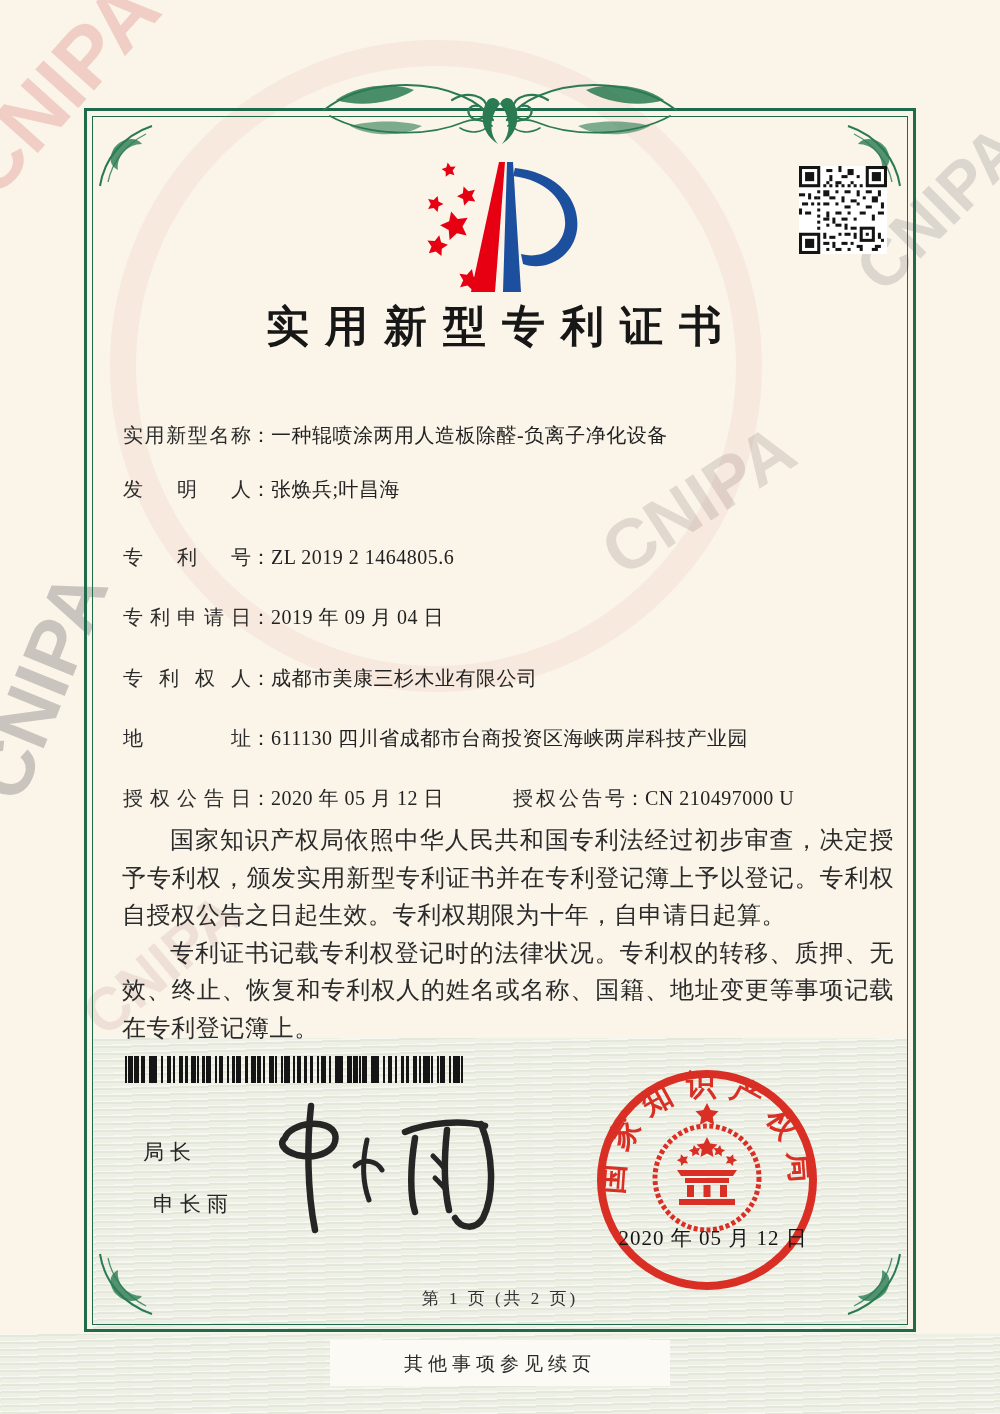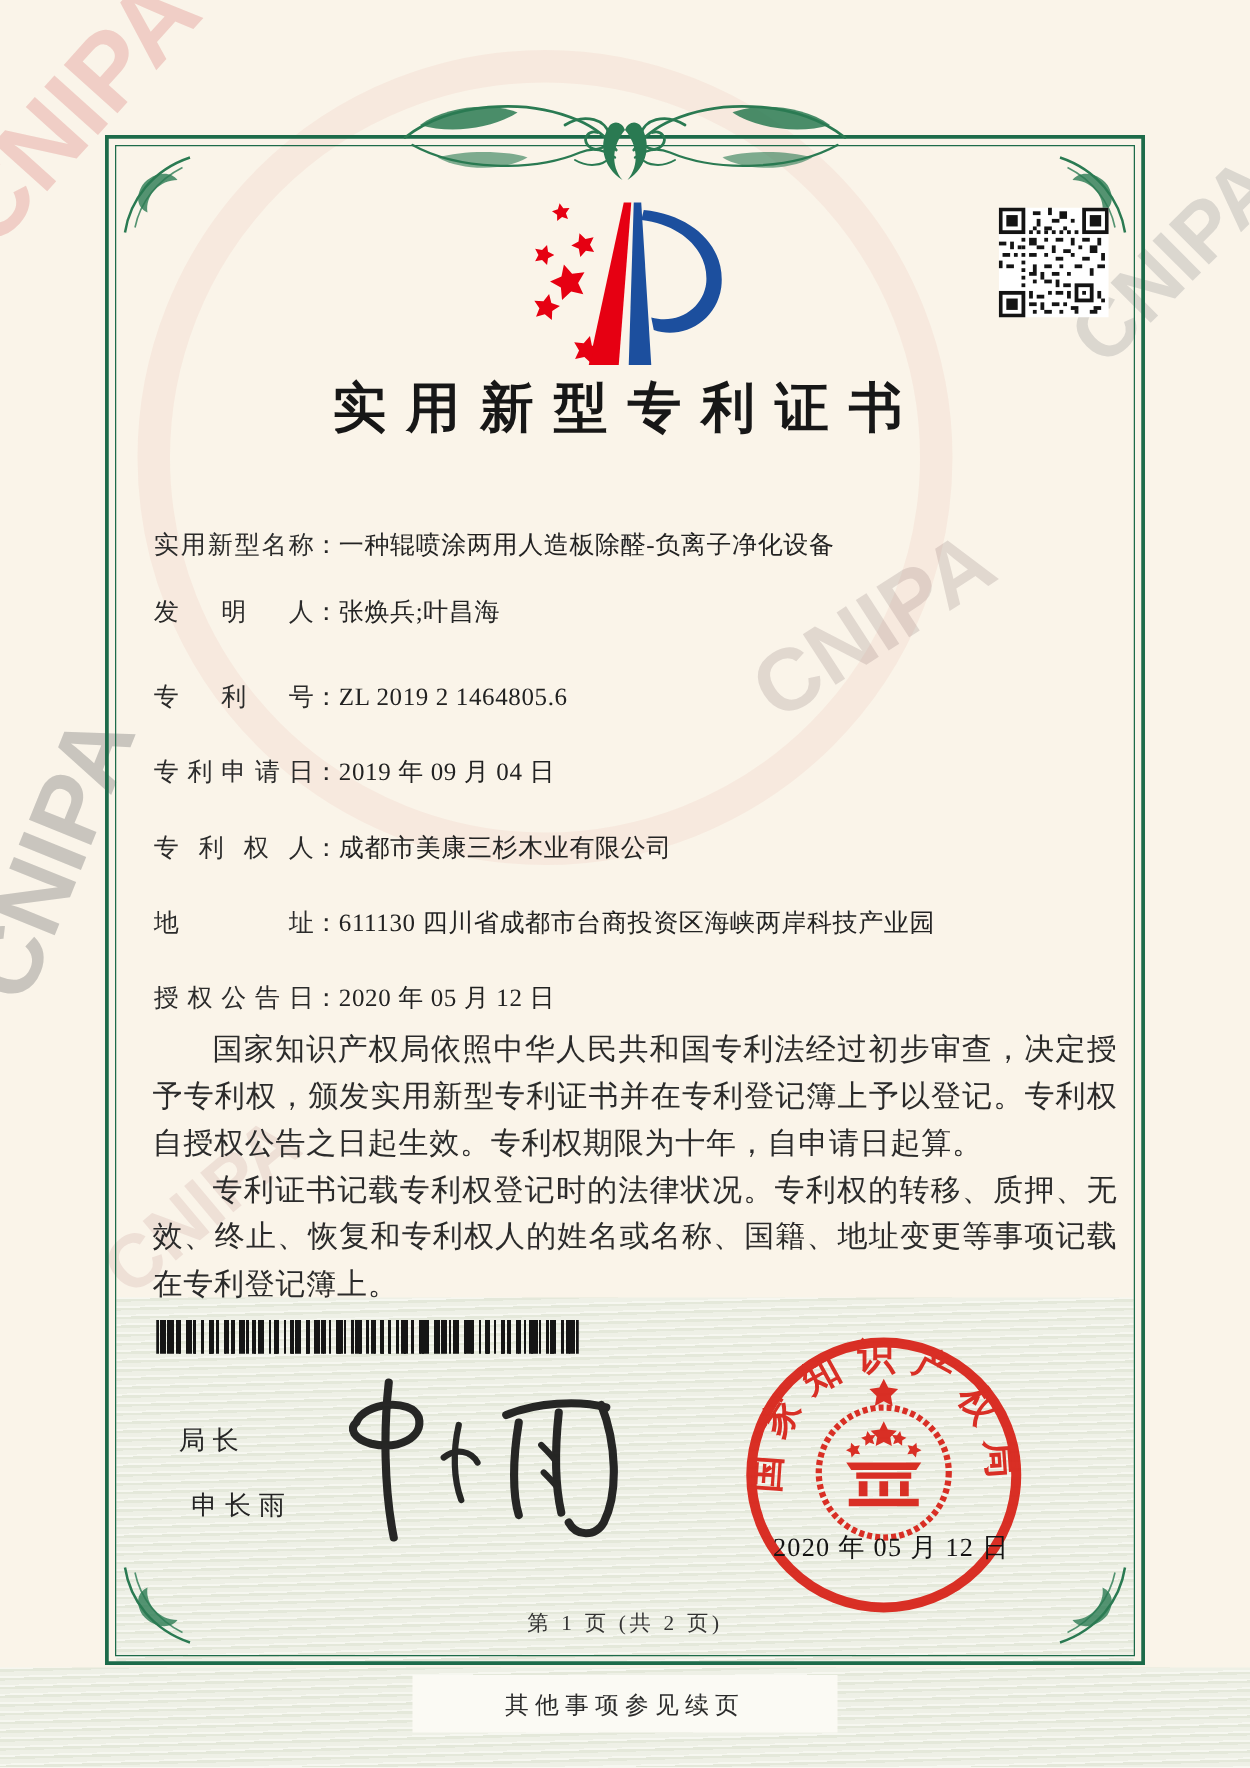--- a/index.html
+++ b/index.html
@@ -245,20 +245,23 @@
         <span class="lbl">专利申请日</span><span class="colon">：</span><span class="val">2019 年 09 月 04 日</span>
       </div>
       <div class="frow" style="top:251px">
         <span class="lbl">专利权人</span><span class="colon">：</span><span class="val">成都市美康三杉木业有限公司</span>
       </div>
       <div class="frow" style="top:311px">
         <span class="lbl">地址</span><span class="colon">：</span><span class="val">611130 四川省成都市台商投资区海峡两岸科技产业园</span>
       </div>
       <div class="frow" style="top:371px;width:772px">
         <span class="lbl">授权公告日</span><span class="colon">：</span><span class="val">2020 年 05 月 12 日</span>
+        <span class="grant2">
+          <span class="lbl">授权公告号</span><span class="colon">：</span><span class="val">CN 210497000 U</span>
+        </span>
       </div>
     </div>
 
     <div class="paras">
       <p>国家知识产权局依照中华人民共和国专利法经过初步审查，决定授予专利权，颁发实用新型专利证书并在专利登记簿上予以登记。专利权自授权公告之日起生效。专利权期限为十年，自申请日起算。</p>
       <p>专利证书记载专利权登记时的法律状况。专利权的转移、质押、无效、终止、恢复和专利权人的姓名或名称、国籍、地址变更等事项记载在专利登记簿上。</p>
     </div>
 
     <div class="barcode"></div>
 

